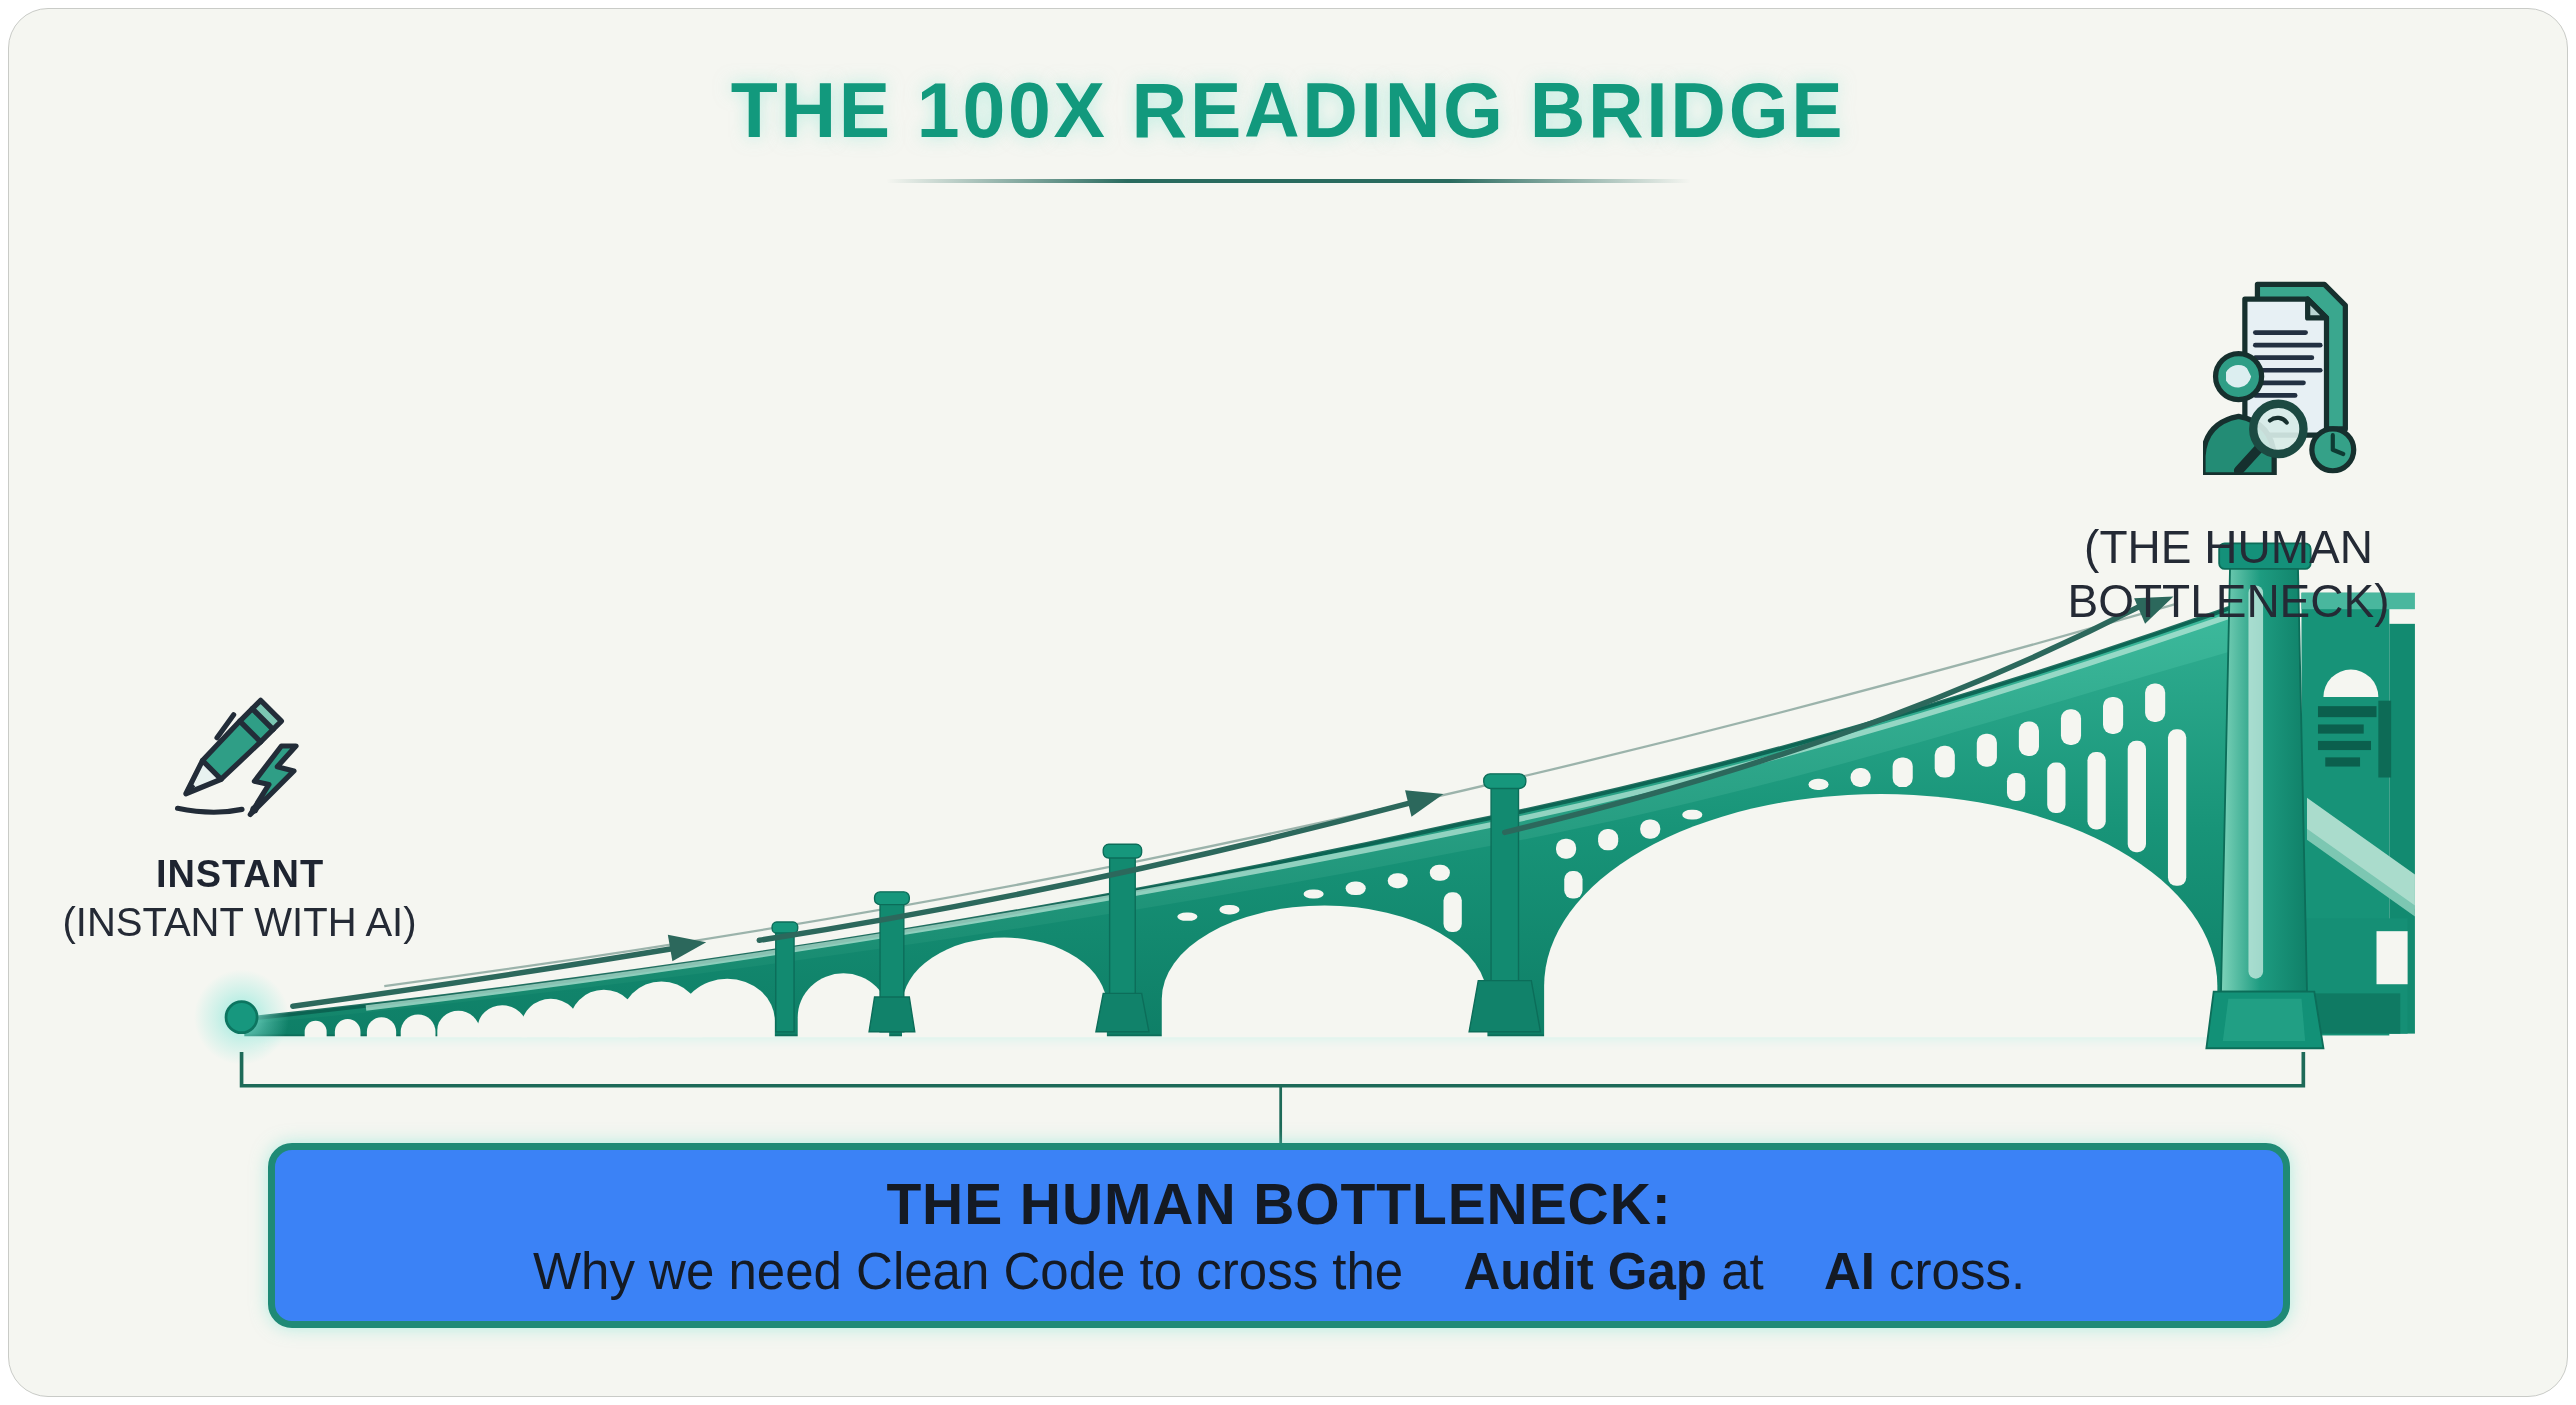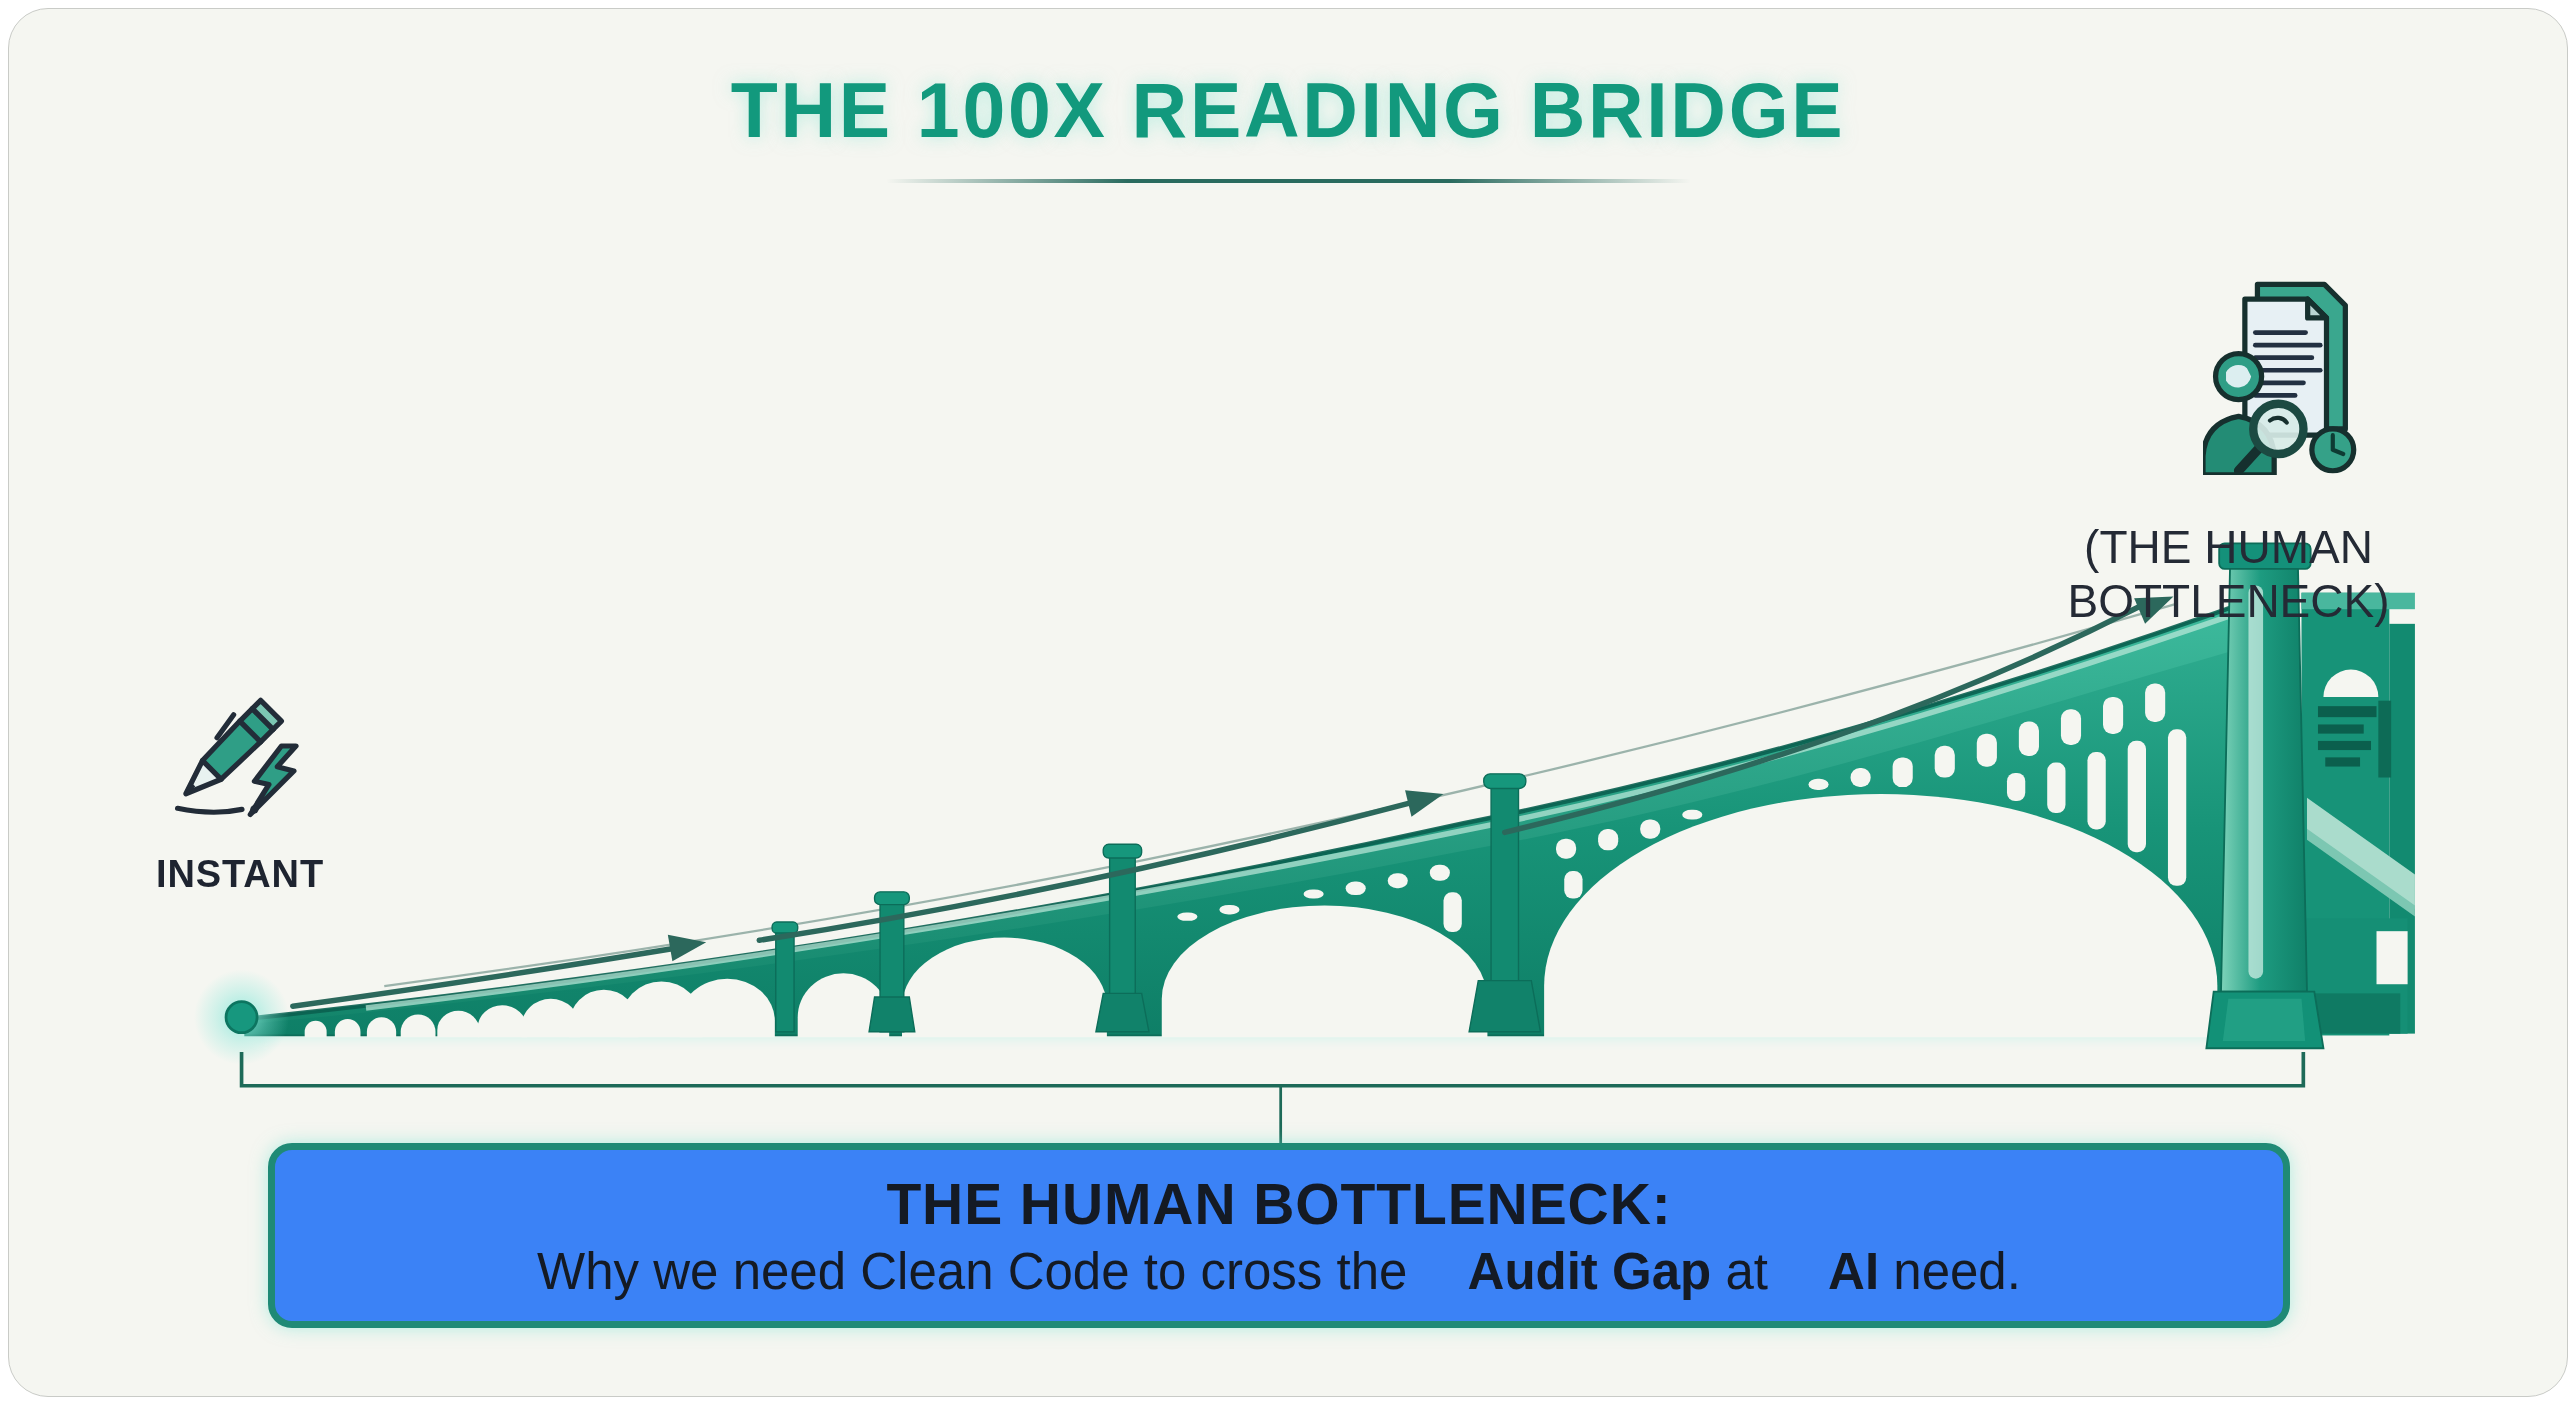--- a/index.html
+++ b/index.html
@@ -193,20 +193,21 @@
       <polygon points="36,66 72,28 92,48 54,84" fill="#2f9e86"></polygon>
       <polygon points="72,28 84,16 104,36 92,48" fill="#2f9e86"></polygon>
       <polygon points="84,16 92,8 112,28 104,36" fill="#7cc7b4"></polygon>
       <path d="M66,22 L50,44" fill="none"></path>
       <polygon points="112,52 86,86 100,89 82,118 124,76 108,72 126,52" fill="#2f9e86"></polygon>
     </g>
     <circle cx="86" cy="113" r="4" fill="#222c38"></circle>
     <path d="M20,98 L28,90" stroke="#222c38" stroke-width="3"></path>
   </svg>
   <div class="abs node-label writing-label">INSTANT</div>
+  <div class="abs node-sublabel writing-sublabel">(INSTANT WITH AI)</div>
 
   <svg class="abs" style="left:2203px;top:276px" width="157" height="199" viewBox="0 0 150 190">
     <g stroke="#16302e" stroke-width="5" stroke-linejoin="round">
       <path d="M52,8 h64 l20,20 v118 h-84 z" fill="#3aa78e"></path>
       <path d="M40,22 h60 l18,18 v112 h-78 z" fill="#e7f0f4"></path>
       <path d="M100,22 v18 h18 z" fill="#b9d4d2"></path>
     </g>
     <g stroke="#223042" stroke-width="4.5" stroke-linecap="round">
       <path d="M50,54 H98"></path>
         <path d="M50,66 H112"></path>
@@ -221,16 +222,16 @@
     <line x1="54" y1="164" x2="34" y2="186" stroke="#16302e" stroke-width="9" stroke-linecap="round"></line>
     <circle cx="72" cy="146" r="24" fill="#d7ebe7" fill-opacity=".92" stroke="#1c4a42" stroke-width="8"></circle>
     <path d="M64,138 a11,11 0 0 1 16,2" fill="none" stroke="#16302e" stroke-width="4" stroke-linecap="round"></path>
     <circle cx="124" cy="166" r="20" fill="#35a188" stroke="#16302e" stroke-width="5"></circle>
     <path d="M124,166 V152 M124,166 L134,170" stroke="#0e3b33" stroke-width="4" stroke-linecap="round" fill="none"></path>
   </svg>
   <div class="abs node-sublabel reading-sublabel">(THE HUMAN BOTTLENECK)</div>
 
   <div class="abs caption-box">
     <div class="caption-heading">THE HUMAN BOTTLENECK:</div>
-    <div class="caption-line"><span>Why we need Clean Code to cross the </span><span class="seg-b">Audit Gap</span><span> at </span><span class="seg-b">AI</span><span> need.</span></div>
+    <div class="caption-line"><span>Why we need Clean Code to cross the </span><span class="seg-b">Audit Gap</span><span> at </span><span class="seg-b">AI</span><span> cross.</span></div>
   </div>
 </div>
 
 
 </body></html>

